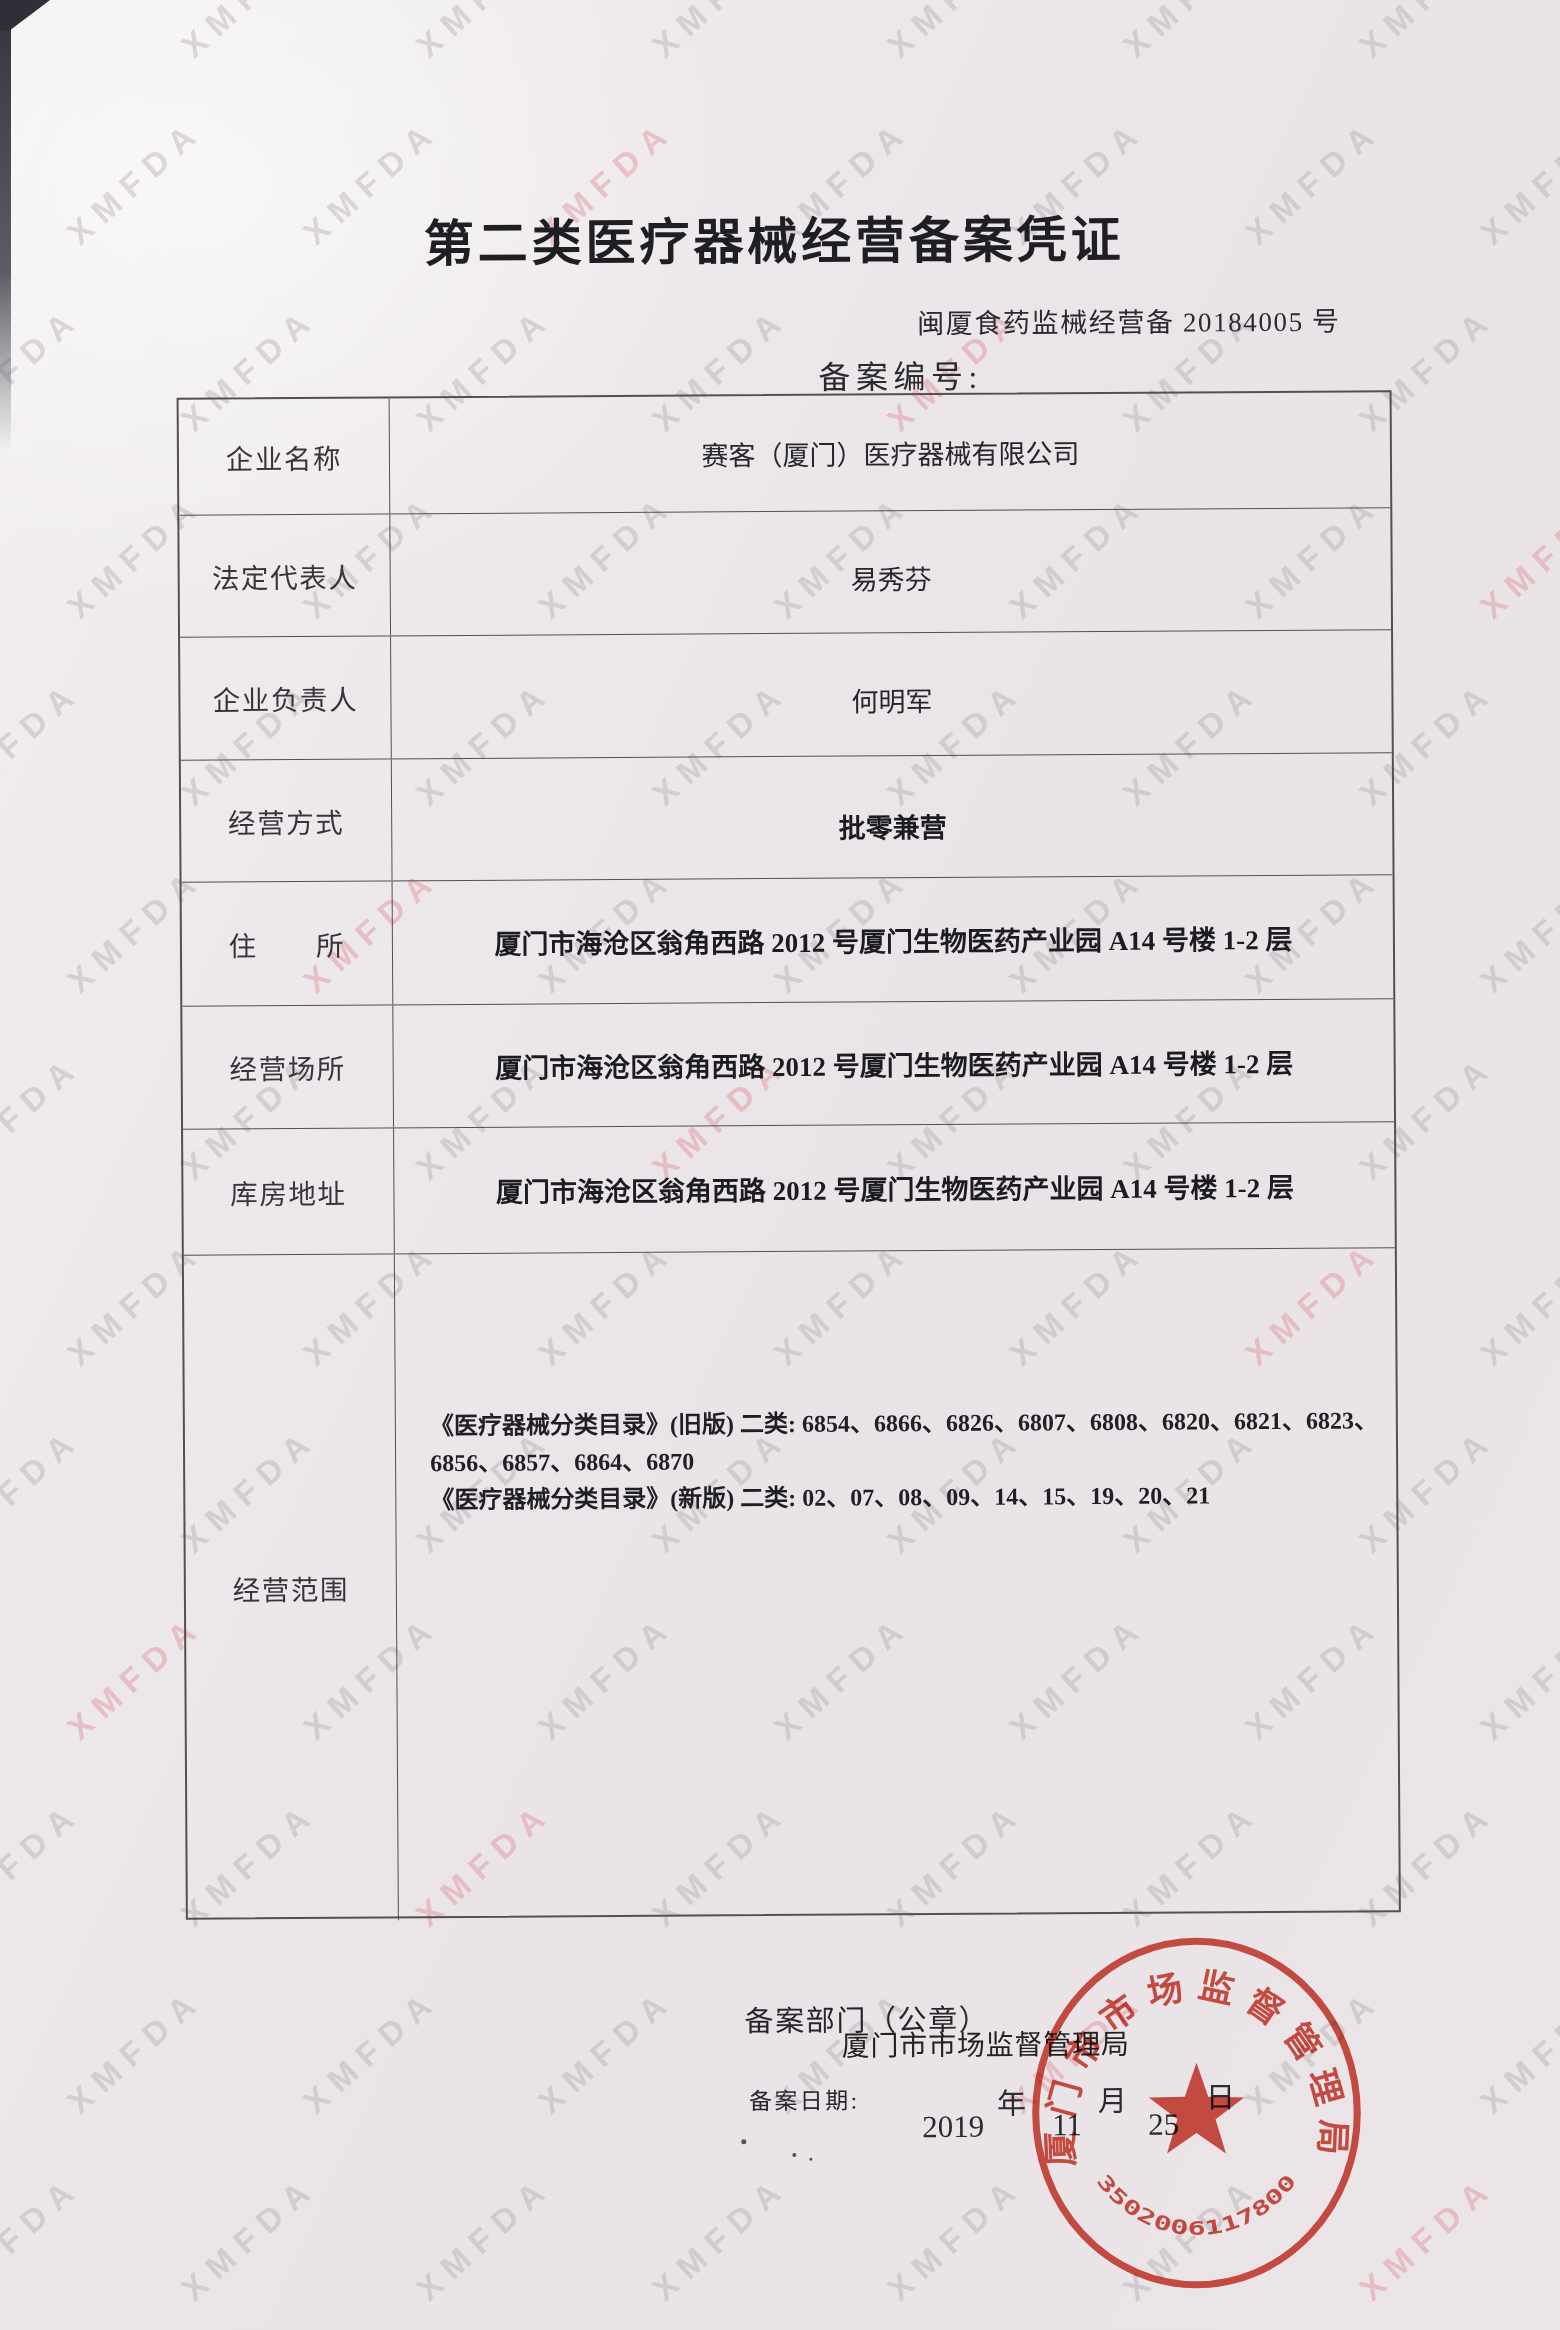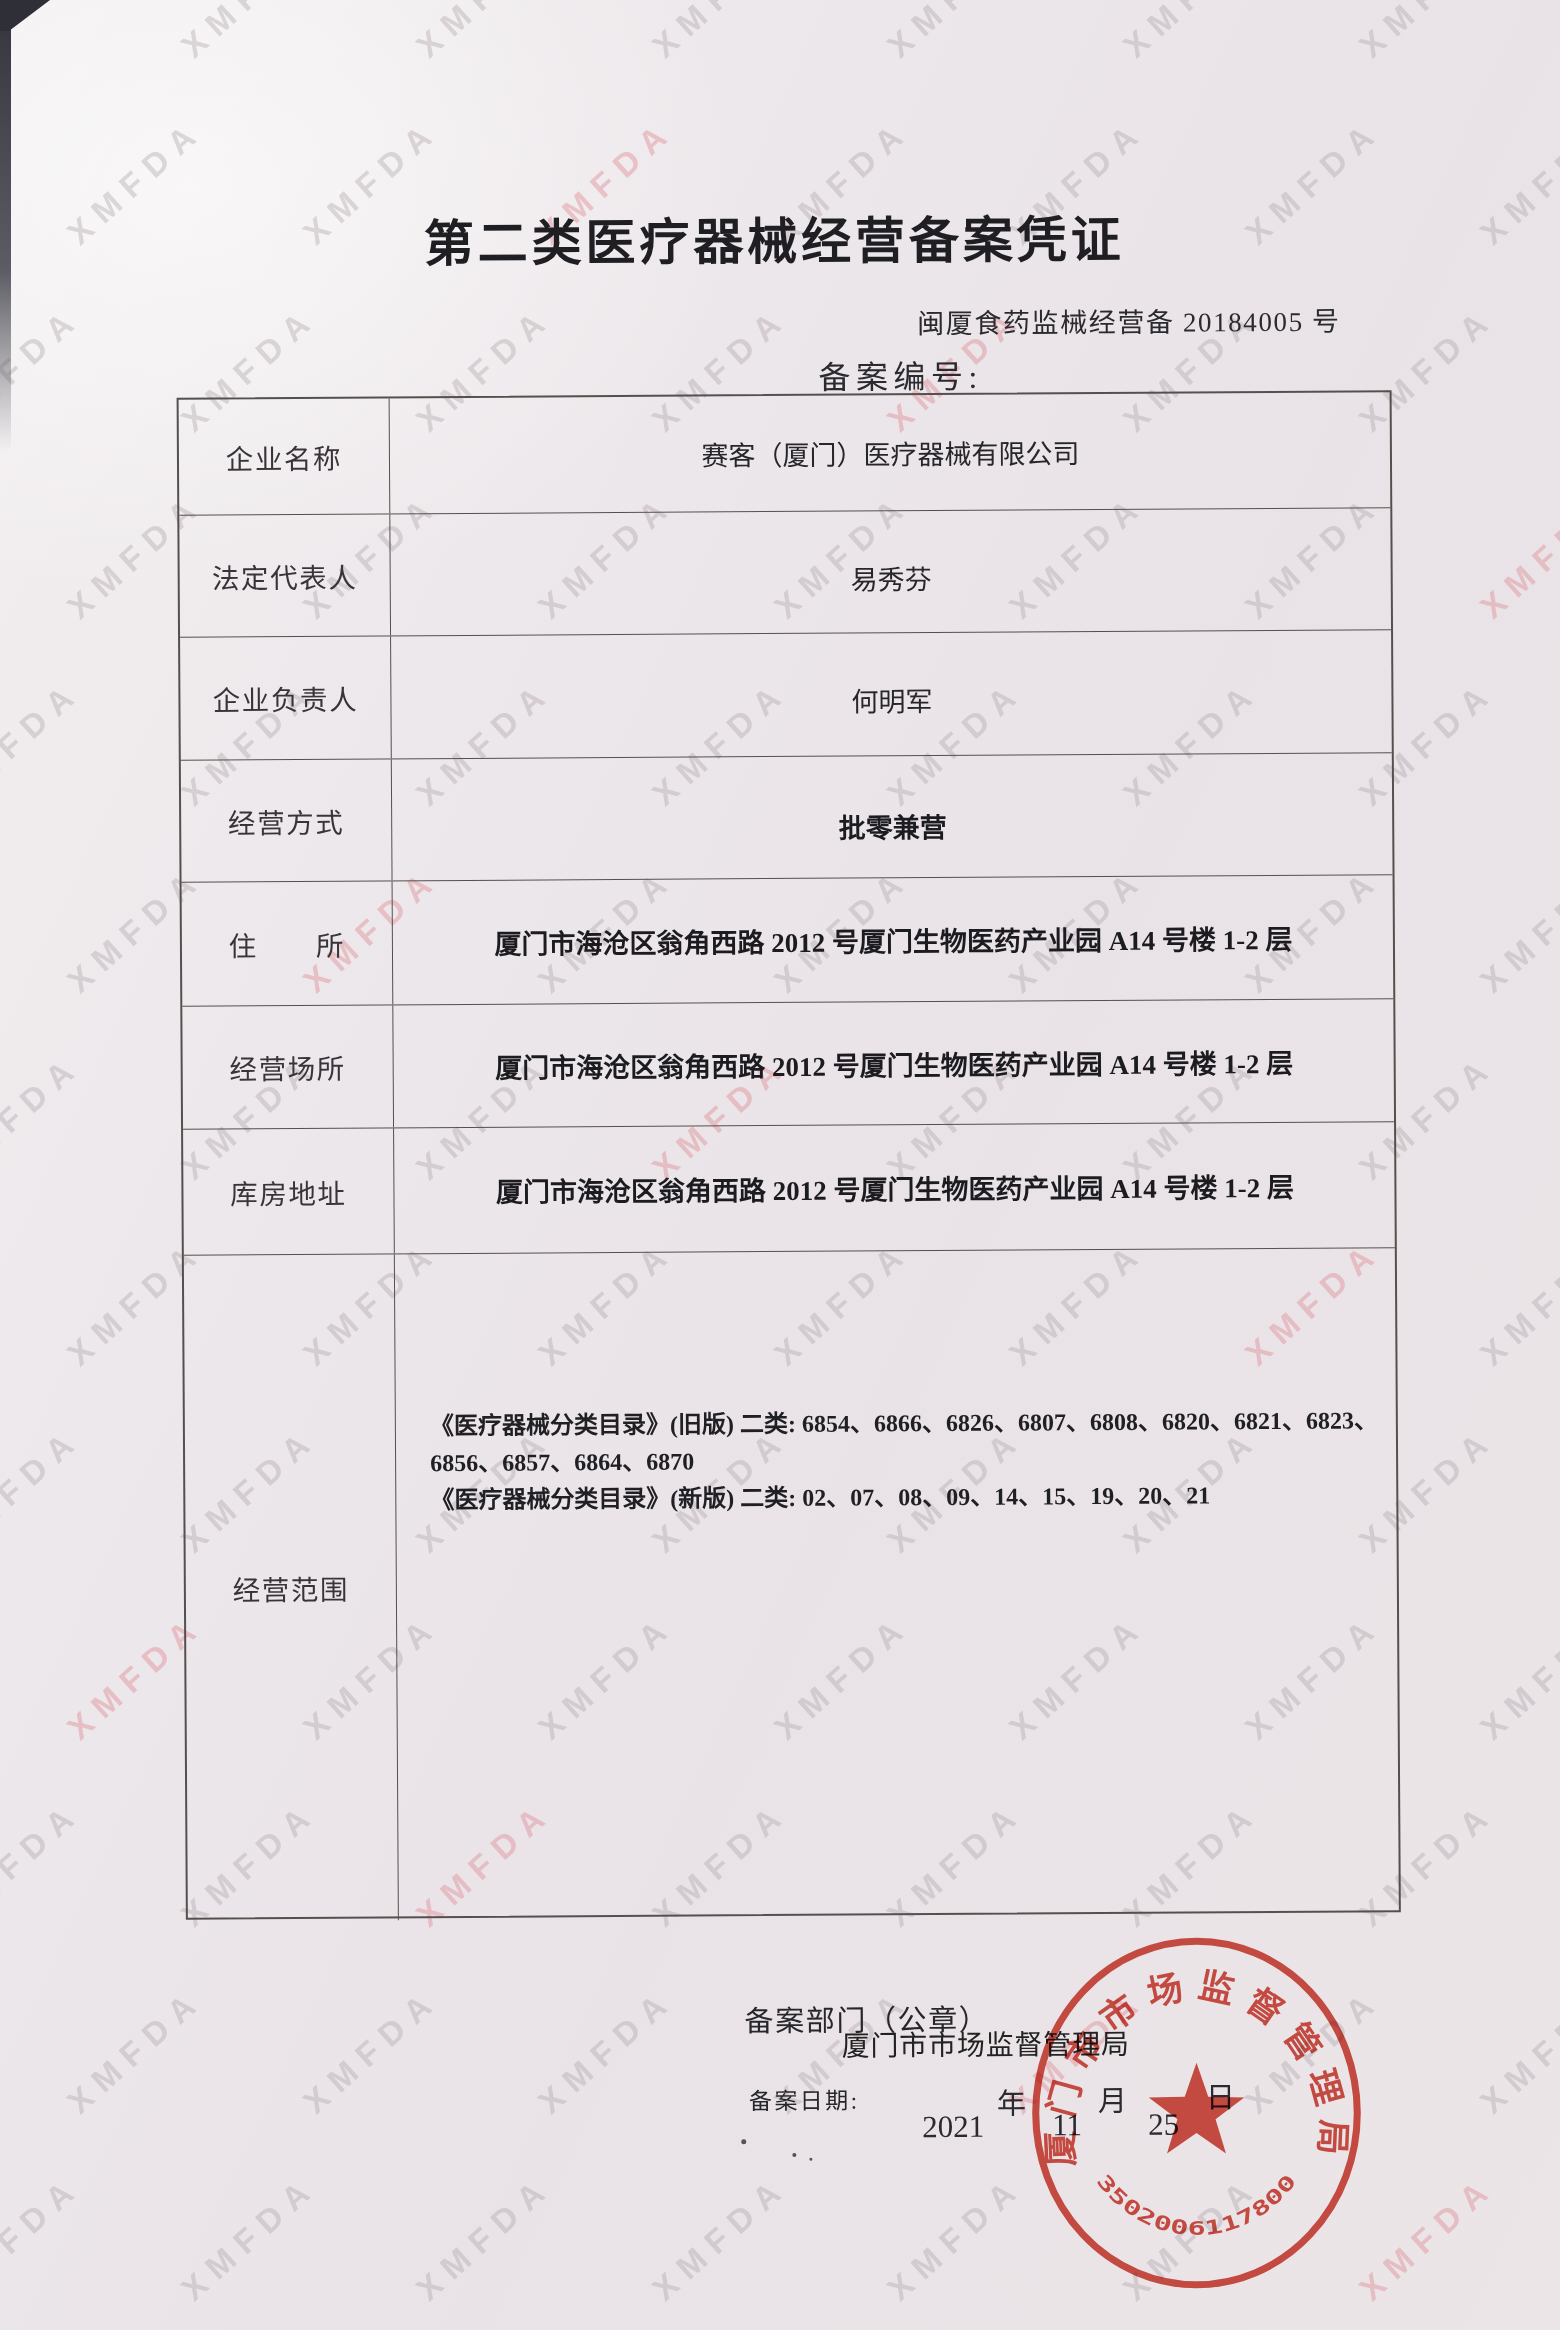--- a/index.html
+++ b/index.html
@@ -209,21 +209,21 @@
           <div>6856、6857、6864、6870</div>
           <div>《医疗器械分类目录》(新版) 二类: 02、07、08、09、14、15、19、20、21</div>
         </div>
       </div>
     </div>
 
     <div class="f-dept-label">备案部门（公章）</div>
     <div class="f-dept-value">厦门市市场监督管理局</div>
     <div class="f-date-label">备案日期:</div>
 
-    <span class="f-num" style="left:917px;top:2110px">2021</span>
+    <span class="f-num" style="left:917px;top:2110px">2019</span>
     <span class="f-unit" style="left:992px;top:2081px">年</span>
     <span class="f-num" style="left:1047px;top:2109px">11</span>
     <span class="f-unit" style="left:1093px;top:2079px">月</span>
     <span class="f-num" style="left:1143px;top:2109px">25</span>
     <span class="f-unit" style="left:1201px;top:2076px">日</span>
 
     <div class="ink-dot" style="left:736px;top:2139px;width:4.7px;height:4.7px"></div>
     <div class="ink-dot" style="left:787px;top:2153px;width:3.9px;height:3.9px"></div>
     <div class="ink-dot" style="left:804px;top:2158px;width:3.1px;height:3.1px"></div>
   </div>

